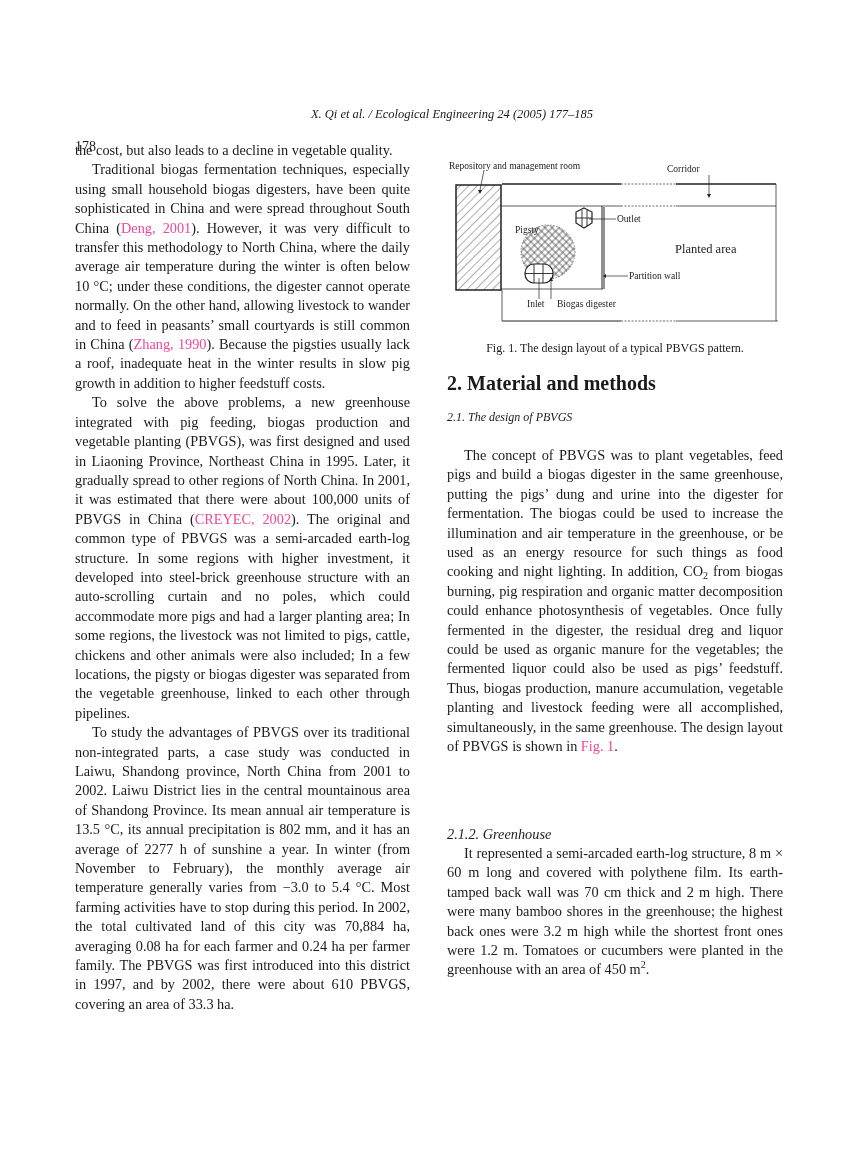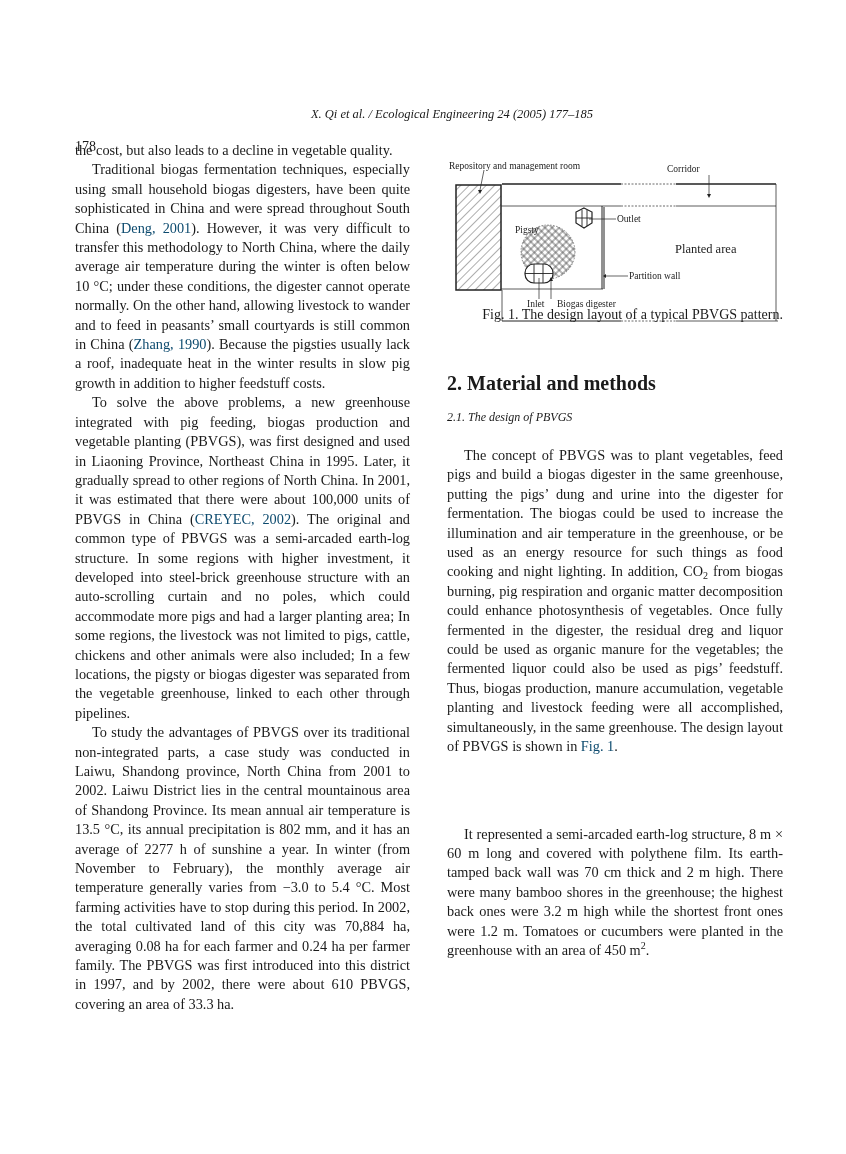--- a/index.html
+++ b/index.html
@@ -8,23 +8,23 @@
     font-family: "Liberation Serif", "DejaVu Serif", serif;
     color: #1a1a1a;
   }
   .header-page { position: absolute; left: 75px; top: 107px; font-size: 14px; margin-top: 32px; }
   .header-running { position: absolute; left: 0; width: 846px; top: 107px; text-align: center; font-size: 12.5px; font-style: italic; padding-left: 29px; }
   .col { position: absolute; top: 141px; width: 335px; font-size: 14.3px; line-height: 19.4px; text-align: justify; }
   .col.left { left: 75px; }
   .col.right { left: 447px; width: 336px; }
   .col p { margin: 0; }
   .col p.indent { text-indent: 17px; }
-  .cite { color: #0c4a6e; font-family: Liberation Serif, serif; }
+  .cite { color: #ec4899; font-family: Liberation Serif, serif; }
   .fig { position: absolute; left: 446px; top: 138px; width: 336px; height: 172px; margin-top: 19px; }
-  .fig-caption { position: absolute; left: 447px; width: 336px; top: 307px; text-align: right; font-size: 14px; }
+  .fig-caption { position: absolute; left: 447px; width: 336px; top: 341px; text-align: center; font-size: 12px; }
   .h2 { position: absolute; left: 447px; top: 372px; font-size: 20px; font-weight: bold; }
   .h3 { position: absolute; left: 447px; top: 410px; font-size: 12px; font-style: italic; }
   .h4 { font-style: italic; }
   sub { font-size: 10px; vertical-align: -3px; line-height: 0; }
   sup { font-size: 10px; vertical-align: 6px; line-height: 0; }
   .fig text { font-family: "Liberation Serif", "DejaVu Serif", serif; fill: #222; }
 </style>
 </head>
 <body>
 
@@ -107,14 +107,15 @@
 
 <div class="fig-caption">Fig. 1.  The design layout of a typical PBVGS pattern.</div>
 
 <div class="h2">2.  Material and methods</div>
 <div class="h3">2.1.  The design of PBVGS</div>
 
 <div class="col right" style="top:446px;">
   <p class="indent"><span>The concept of PBVGS was to plant vegetables, feed pigs and build a biogas digester in the same greenhouse, putting the pigs’ dung and urine into the digester for fermentation. The biogas could be used to increase the illumination and air temperature in the greenhouse, or be used as an energy resource for such things as food cooking and night lighting. In addition, CO</span><sub>2</sub><span> from biogas burning, pig respiration and organic matter decomposition could enhance photosynthesis of vegetables. Once fully fermented in the digester, the residual dreg and liquor could be used as organic manure for the vegetables; the fermented liquor could also be used as pigs’ feedstuff. Thus, biogas production, manure accumulation, vegetable planting and livestock feeding were all accomplished, simultaneously, in the same greenhouse. The design layout of PBVGS is shown in </span><span class="cite">Fig. 1</span><span>.</span></p>
   <div style="height:38px;"></div>
   <div style="height:30px;"></div>
+  <p class="h4">2.1.2.  Greenhouse</p>
   <p class="indent"><span>It represented a semi-arcaded earth-log structure, 8 m × 60 m long and covered with polythene film. Its earth-tamped back wall was 70 cm thick and 2 m high. There were many bamboo shores in the greenhouse; the highest back ones were 3.2 m high while the shortest front ones were 1.2 m. Tomatoes or cucumbers were planted in the greenhouse with an area of 450 m</span><sup>2</sup><span>.</span></p>
 </div>
 
 </body></html>

